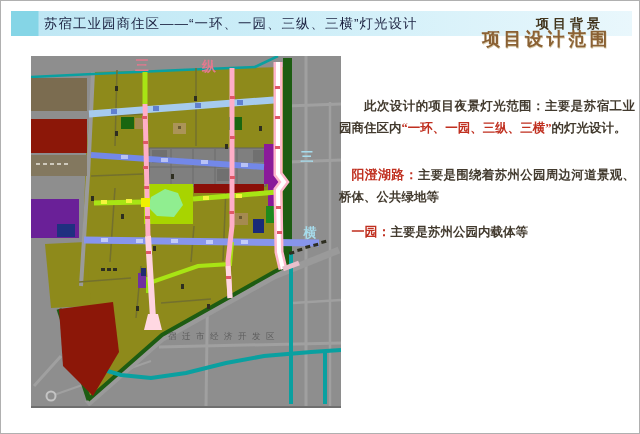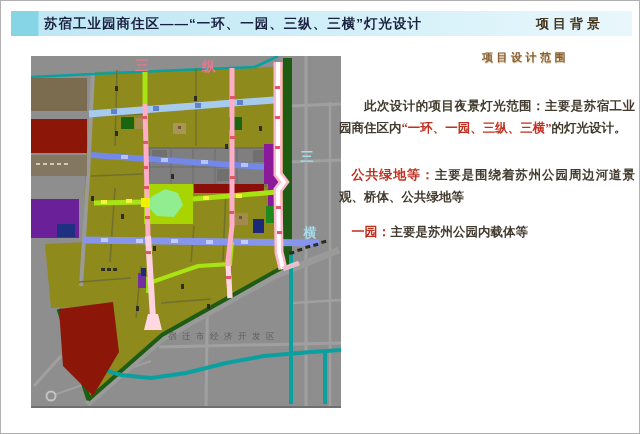--- a/index.html
+++ b/index.html
@@ -9,29 +9,29 @@
     font-family:"Liberation Serif","DejaVu Serif",serif;
   }
   
   .titlebar{
     position:absolute;left:10px;top:10px;width:621px;height:25px;
     background:linear-gradient(90deg,#85d5e6 0px,#85d5e6 27px,#bfe7f4 28px,#cdeef8 45%,#e9f7fc 100%);
   }
   .slide-title{
     position:absolute;left:33px;top:0;height:25px;line-height:26px;
     font-family:"Liberation Sans","DejaVu Sans",sans-serif;
-    font-weight:bold;font-size:13.5px;color:var(--navy,#1b2140);letter-spacing:1px;white-space:nowrap;
+    font-weight:normal;font-size:13.5px;color:var(--navy,#1b2140);letter-spacing:1px;white-space:nowrap;
   }
   .corner-label{
     position:absolute;right:28px;top:0;height:25px;line-height:26px;
     font-weight:bold;font-size:13px;color:#41341c;letter-spacing:4px;
   }
   .section-heading{
-    position:absolute;left:481px;top:49px;
-    font-weight:bold;font-size:11px;color:var(--gold-dark,#8a6134);letter-spacing:3.5px;
+    position:absolute;left:481px;top:26px;
+    font-weight:bold;font-size:18px;color:var(--gold-dark,#8a6134);letter-spacing:3.5px;
     text-shadow:0.5px 0.5px 0 #d8c9a8;white-space:nowrap;
   }
   
   .panel-text{
     position:absolute;left:338px;width:296px;
     font-size:12.5px;font-weight:bold;color:var(--body,#423a2e);
     line-height:22px;text-align:justify;
   }
   .intro{top:71px;text-indent:2em;margin-top:23px;}
   .item1{top:150px;text-indent:1em;}
@@ -248,19 +248,19 @@
       <text x="111" y="14" text-anchor="middle" font-size="14" font-weight="bold" fill="#e2798e">三</text>
       <text x="178" y="15" text-anchor="middle" font-size="14" font-weight="bold" fill="#e2798e">纵</text>
       <text x="276" y="105" text-anchor="middle" font-size="13" font-weight="bold" fill="#a6dcec">三</text>
       <text x="279" y="181" text-anchor="middle" font-size="13" font-weight="bold" fill="#a6dcec">横</text>
       <text x="137" y="283" font-size="8.5" fill="#5c5c5c" style="letter-spacing:5.5px">宿迁市经济开发区</text>
     </svg>
   </div>
 
   <p class="panel-text intro"><span>此次设计的项目夜景灯光范围：主要是苏宿工业园商住区内</span><span class="red">“一环、一园、三纵、三横”</span><span>的灯光设计。</span></p>
 
-  <p class="panel-text item1"><span class="item-label">公共绿地等：</span><span>主要是围绕着苏州公园周边河道景观、桥体、公共绿地等</span><span class="note"></span></p>
+  <p class="panel-text item1"><span class="item-label">阳澄湖路：</span><span>主要是围绕着苏州公园周边河道景观、桥体、公共绿地等</span><span class="note"></span></p>
 
   <p class="panel-text item2"><span class="item-label">一园：</span><span>主要是苏州公园内载体等</span><span class="note"></span></p>
 
 
 
 </div>
 
 </body></html>

